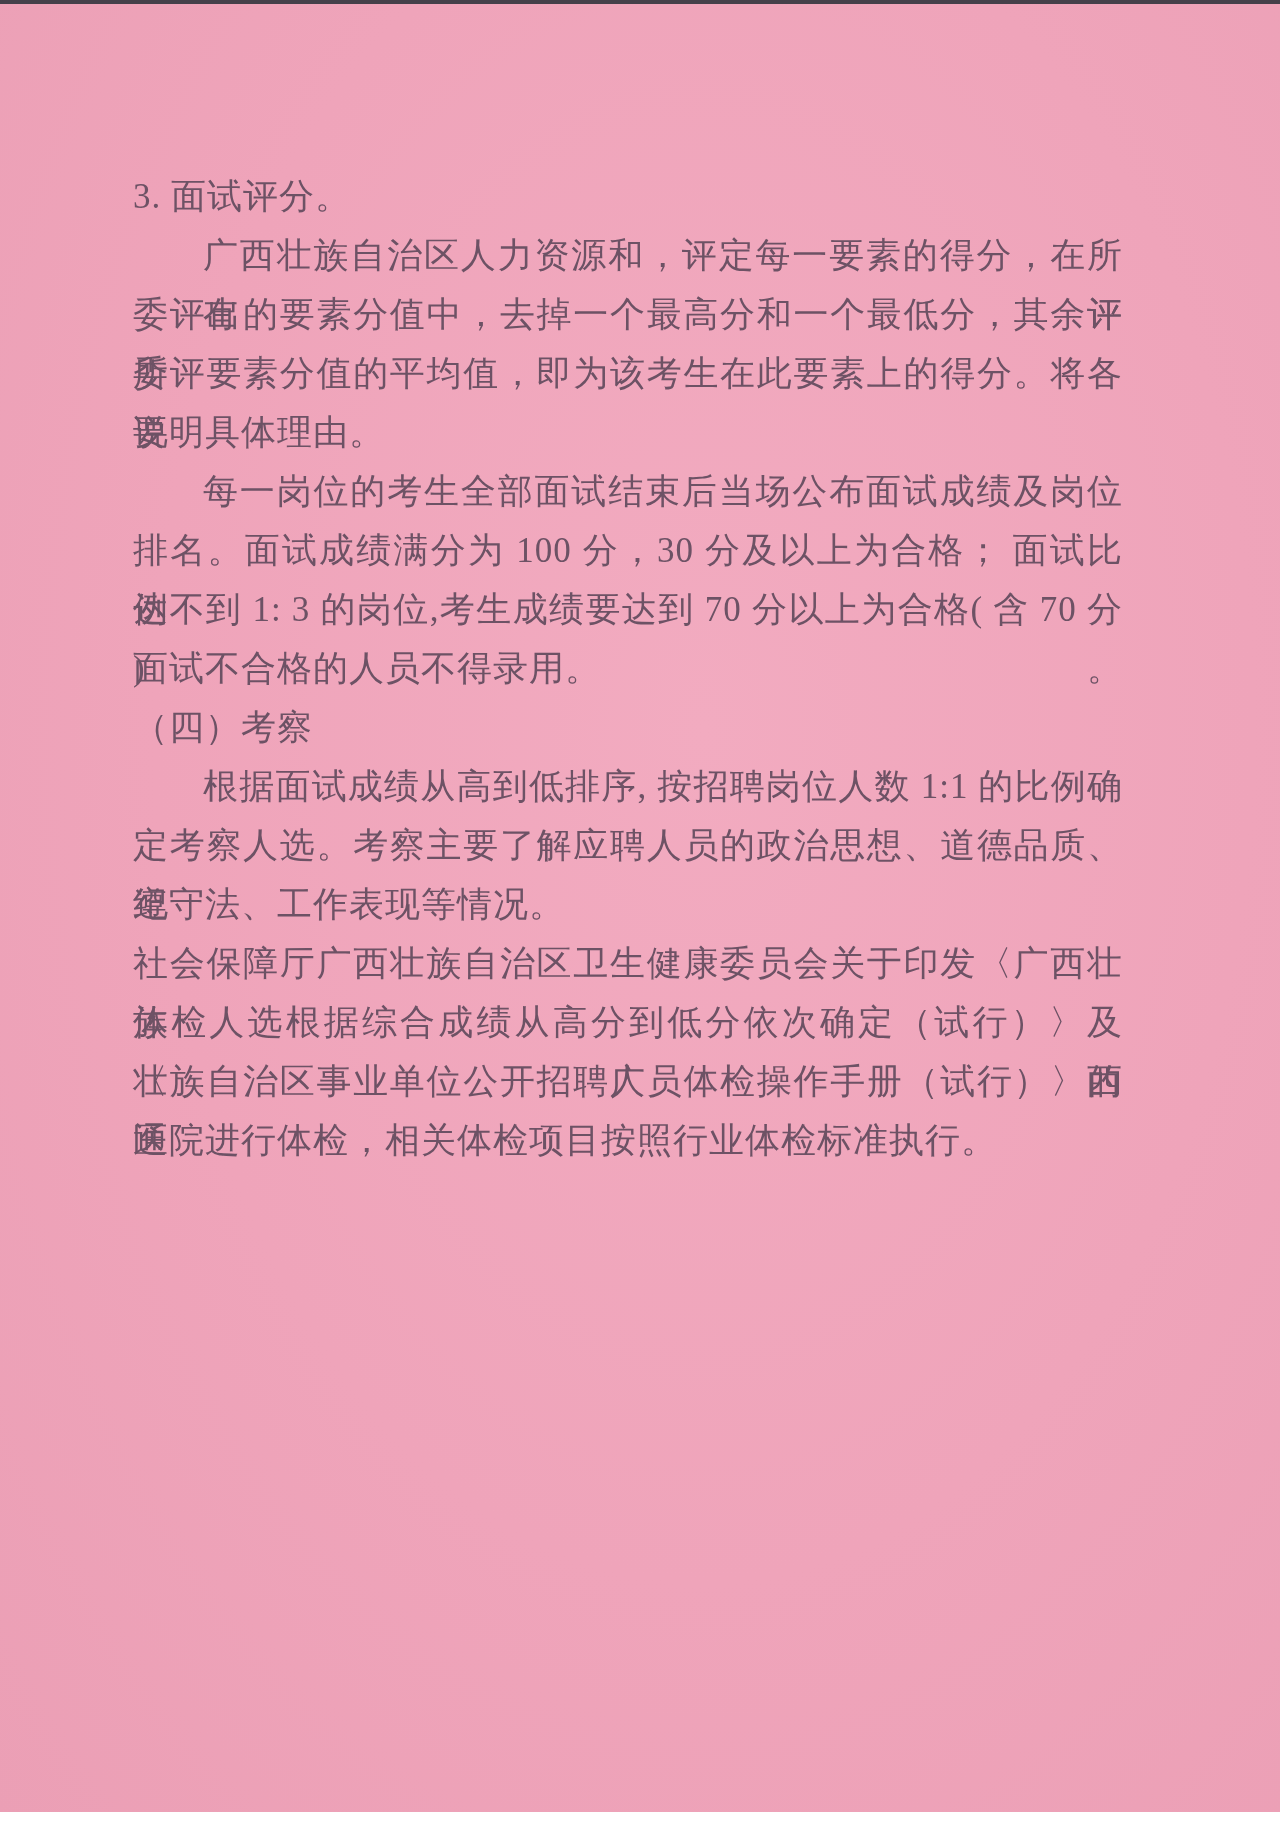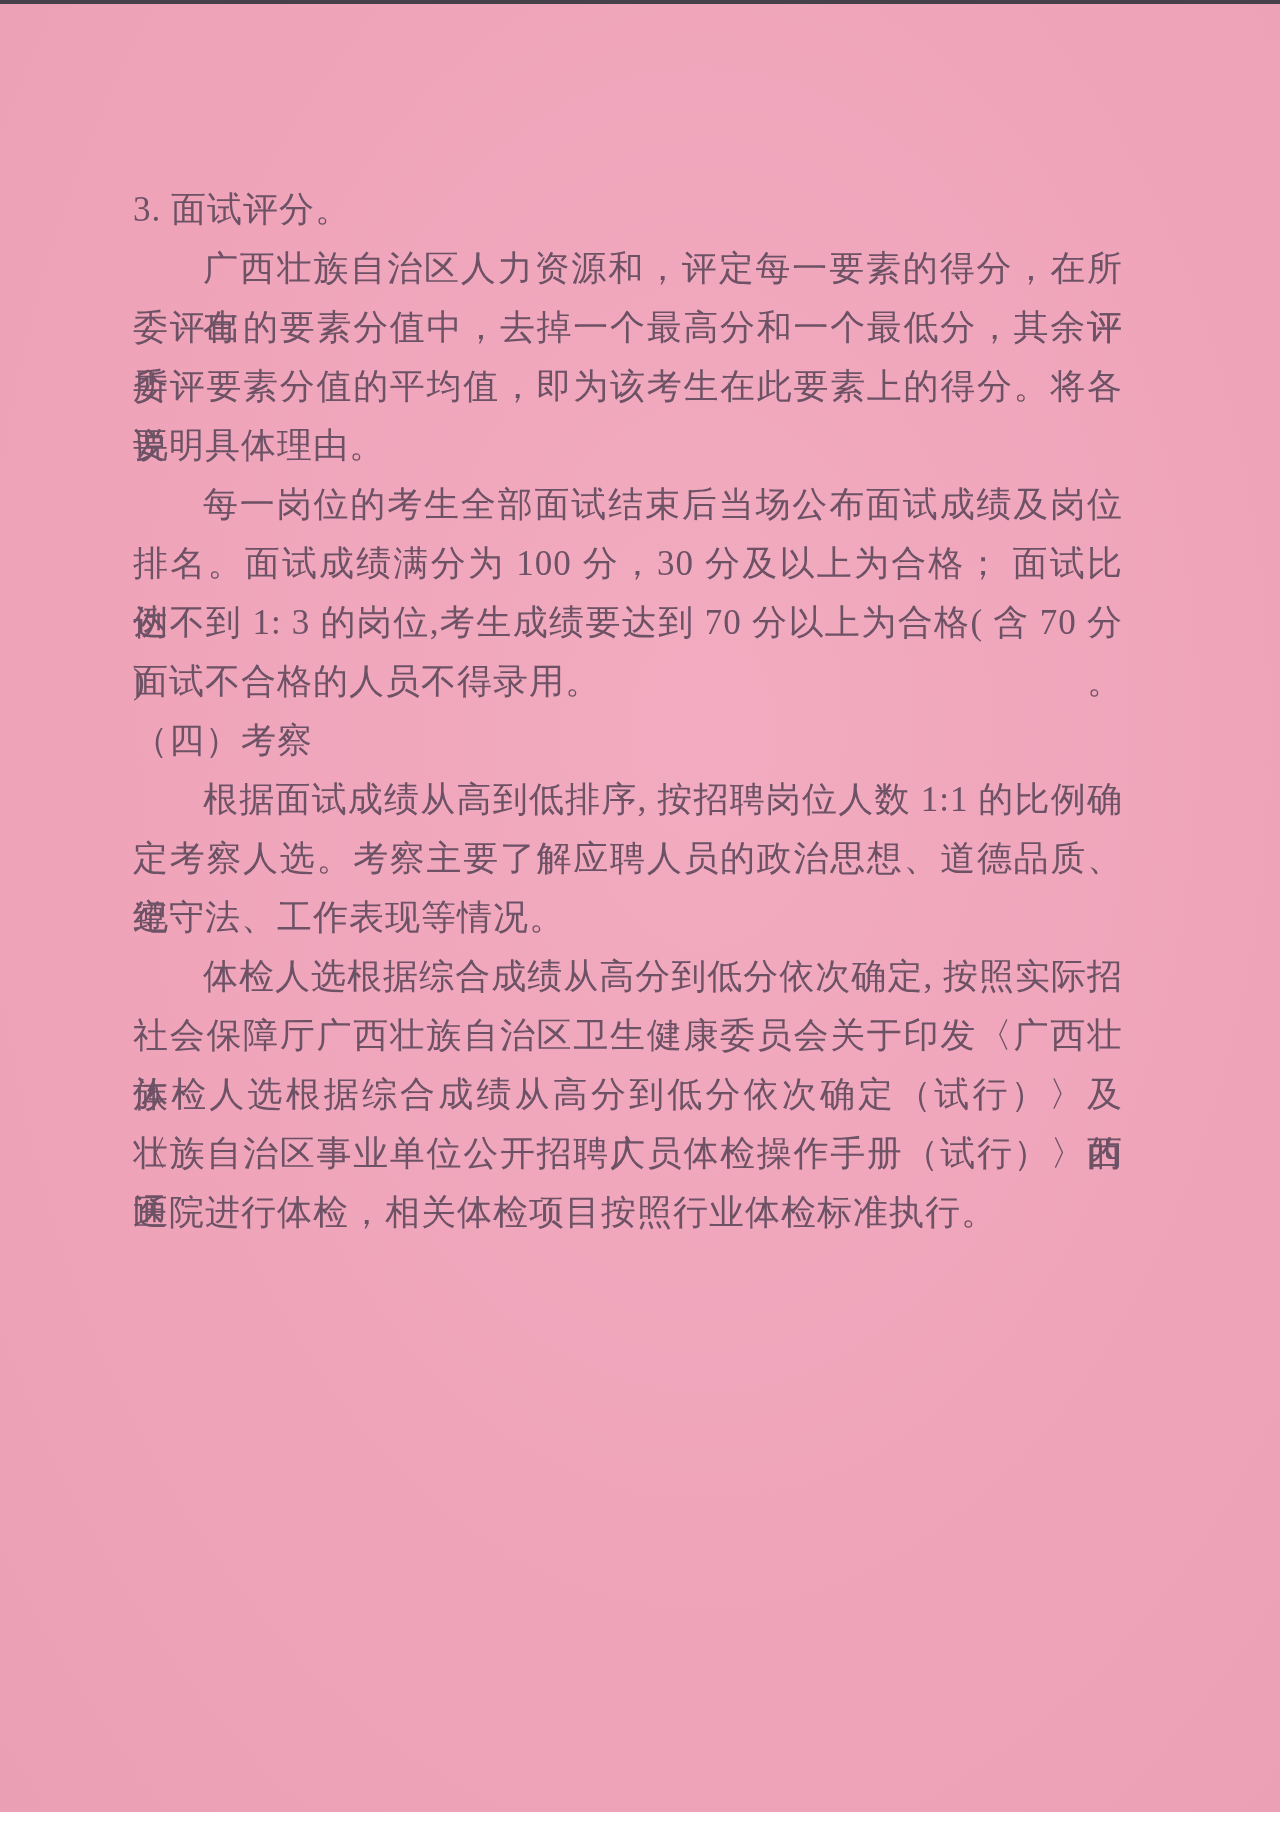--- a/index.html
+++ b/index.html
@@ -23,21 +23,21 @@
   }
   .scan-edge-bottom {
     position: absolute;
     bottom: 0; left: 0; right: 0;
     height: 13px;
     background: #ffffff;
   }
   .content {
     position: absolute;
     left: 133px;
-    top: 180px;
+    top: 167px;
     width: 990px;
   }
   .line {
     font-size: 35px;
     line-height: 59px;
     height: 59px;
     color: #6d5265;
     letter-spacing: 1px;
     text-align: left;
     white-space: nowrap;
@@ -66,20 +66,19 @@
       <div class="line justify">所评要素分值的平均值，即为该考生在此要素上的得分。将各要</div>
       <div class="line">说明具体理由。</div>
       <div class="line indent justify">每一岗位的考生全部面试结束后当场公布面试成绩及岗位</div>
       <div class="line justify">排名。面试成绩满分为 100 分，30 分及以上为合格； 面试比例</div>
       <div class="line justify">达不到 1: 3 的岗位,考生成绩要达到 70 分以上为合格( 含 70 分 )。</div>
       <div class="line">面试不合格的人员不得录用。</div>
       <div class="line">（四）考察</div>
       <div class="line indent justify">根据面试成绩从高到低排序, 按招聘岗位人数 1:1 的比例确</div>
       <div class="line justify">定考察人选。考察主要了解应聘人员的政治思想、道德品质、遵</div>
       <div class="line">纪守法、工作表现等情况。</div>
-      <div class="line indent justify">体检人选根据综合成绩从高分到低分依次确定, 按照实际招</div>
       <div class="line justify">社会保障厅广西壮族自治区卫生健康委员会关于印发〈广西壮族</div>
       <div class="line justify">体检人选根据综合成绩从高分到低分依次确定（试行）〉及〈广西</div>
       <div class="line justify">壮族自治区事业单位公开招聘人员体检操作手册（试行）〉的通</div>
       <div class="line">医院进行体检，相关体检项目按照行业体检标准执行。</div>
     </div>
   <div class="scan-edge-bottom"></div>
 </div>
 
 </body></html>

